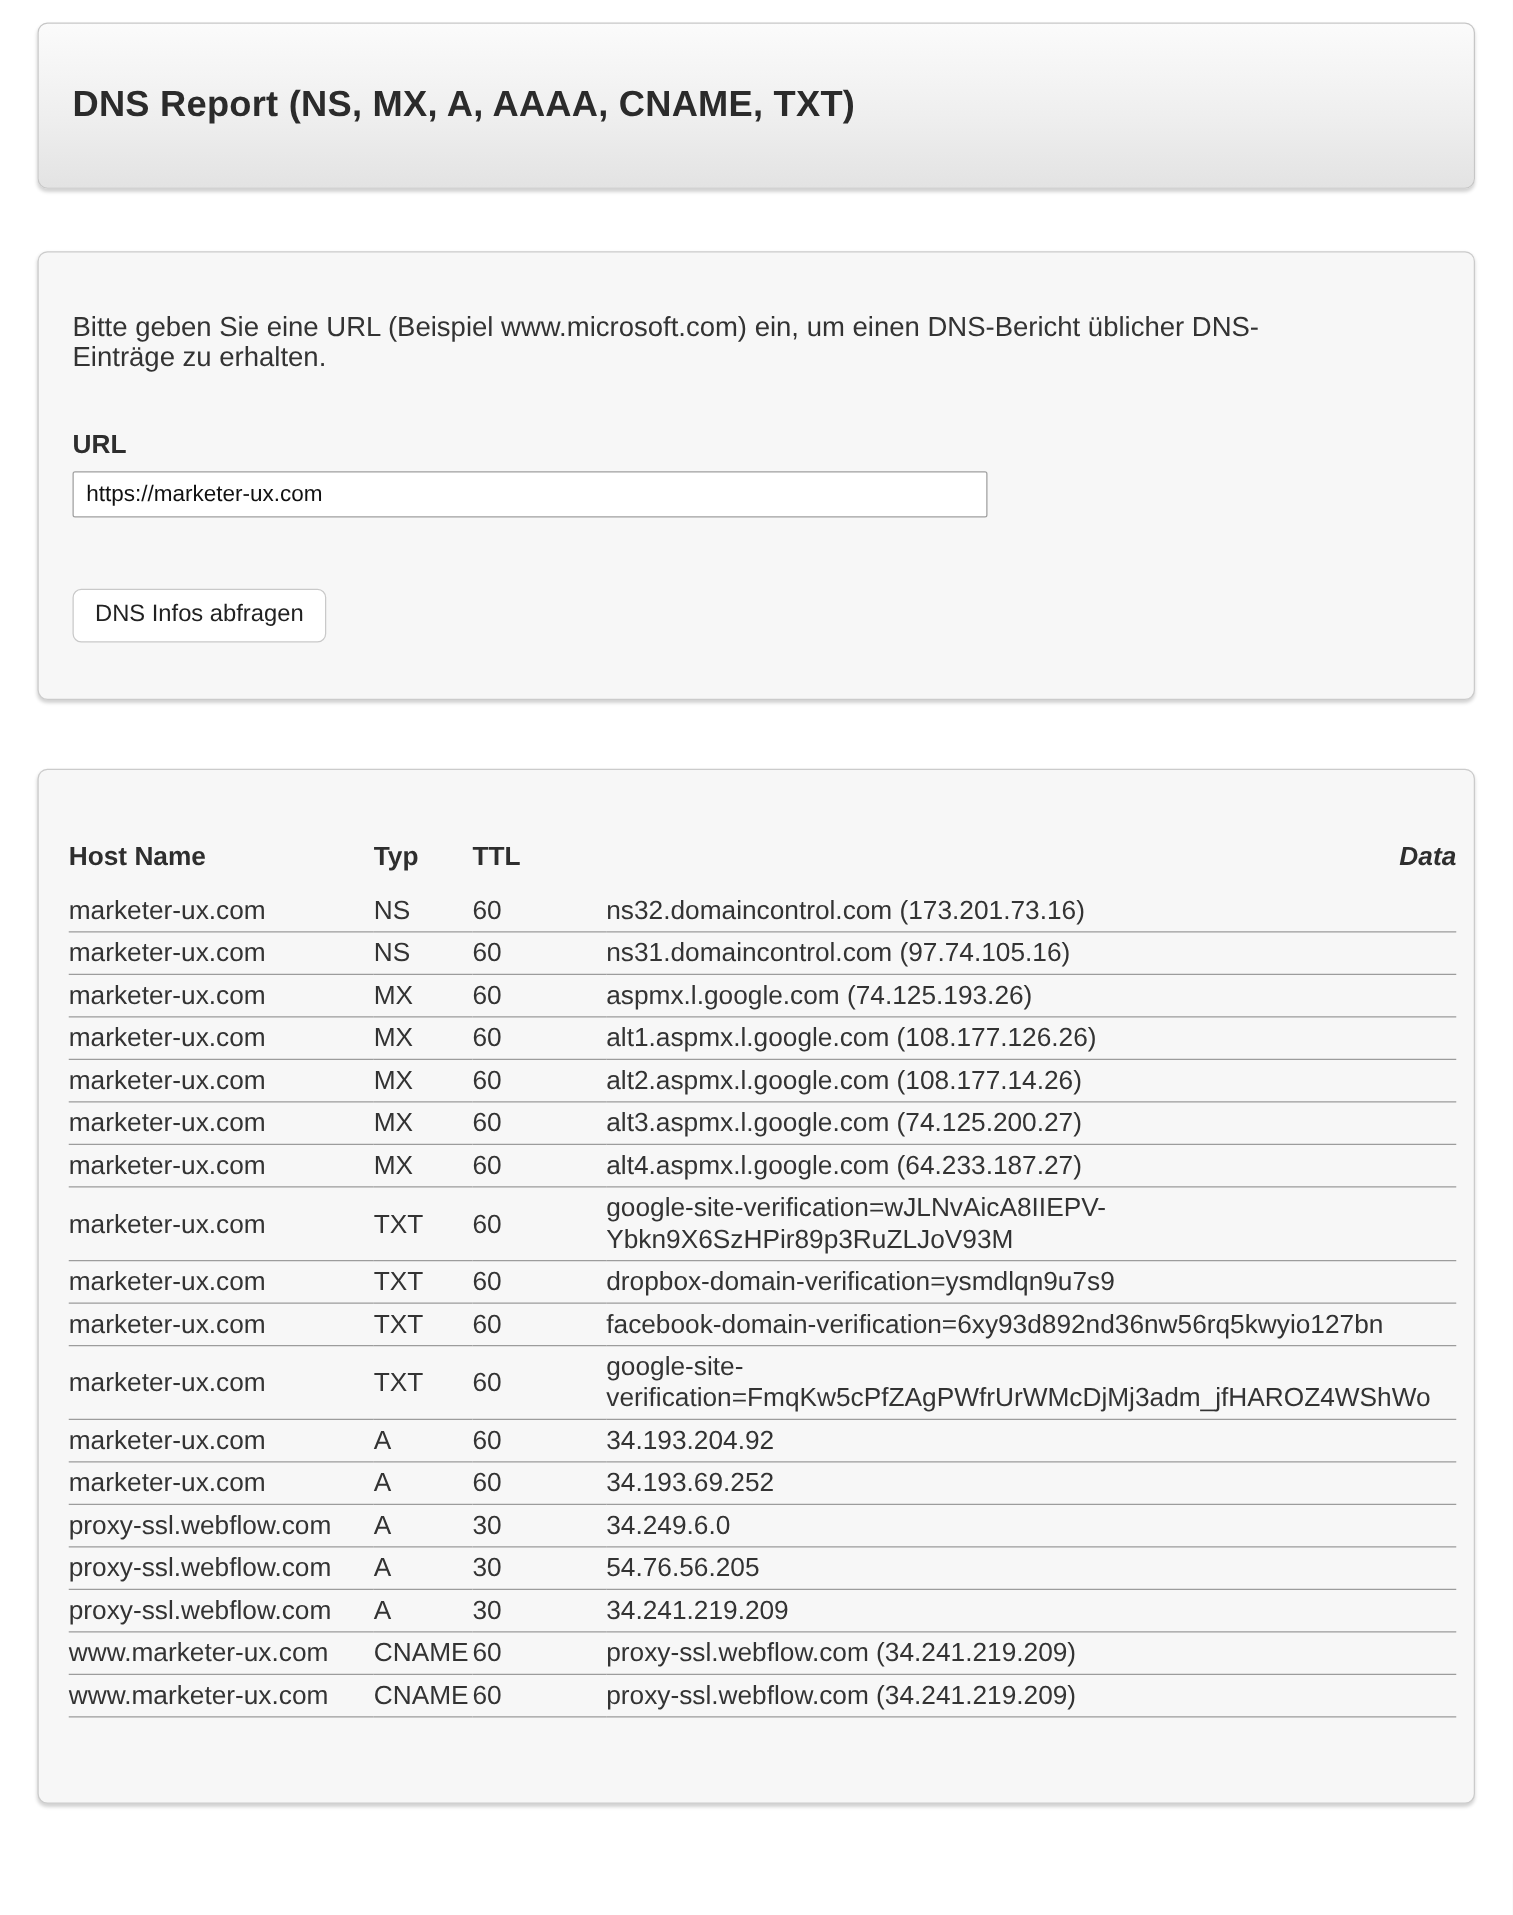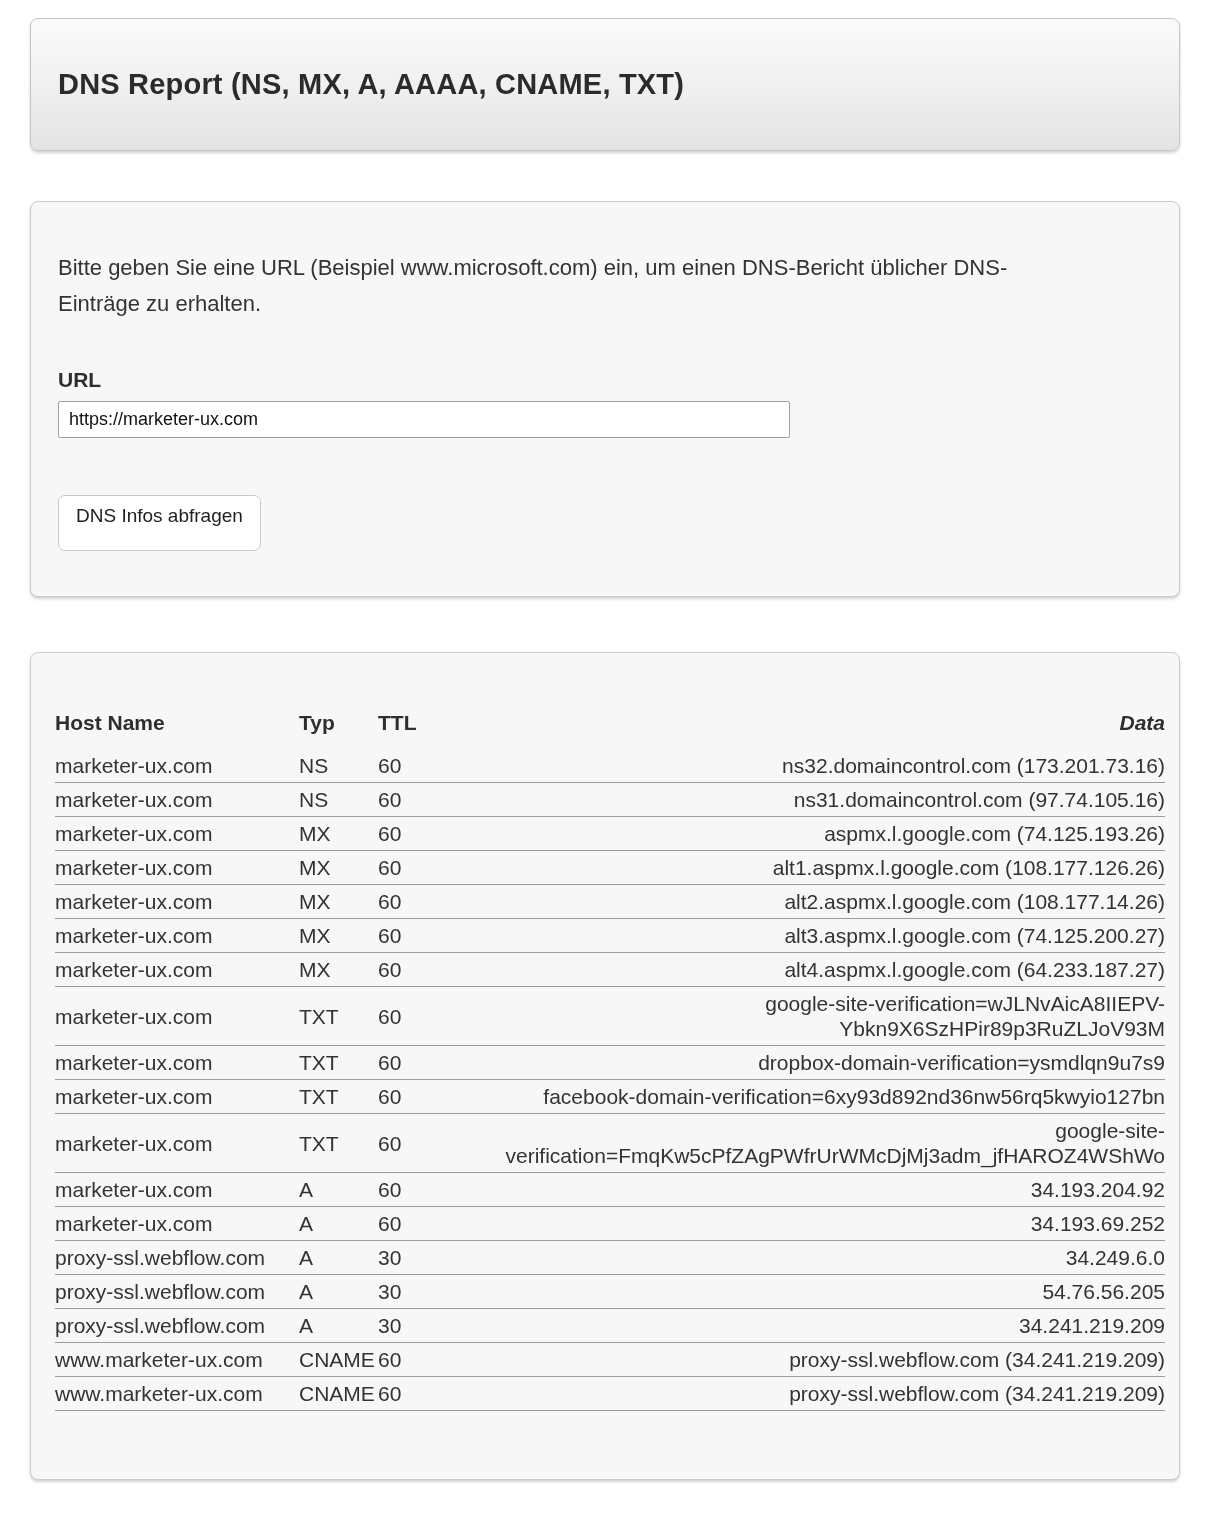--- a/index.html
+++ b/index.html
@@ -37,21 +37,21 @@
     letter-spacing: 0.2px;
   }
   
   .form-card {
     margin-top: 50px;
     padding: 48px 27px 45px 27px;
   }
   .instructions {
     margin: 0;
     font-size: 22px;
-    line-height: 36px;
+    line-height: 24px;
     max-width: 980px;
     color: #333333;
   }
   .url-label {
     display: block;
     margin-top: 46px;
     font-size: 21px;
     font-weight: bold;
     color: #2e2e2e;
   }
@@ -70,21 +70,21 @@
   }
   .query-button {
     margin-top: 57px;
     display: inline-block;
     font-family: "Liberation Sans", sans-serif;
     font-size: 19px;
     color: #222222;
     background: #ffffff;
     border: 1px solid #c9c9c9;
     border-radius: 7px;
-    padding: 9px 17px 23px 17px;
+    padding: 9px 17px 10px 17px;
     cursor: pointer;
   }
   
   .table-card {
     margin-top: 55px;
     margin-bottom: 48px;
     padding: 58px 18px 68px 24px;
   }
   table.dns {
     width: 1110px;
@@ -100,21 +100,21 @@
     padding: 0 0 14px 0;
   }
   table.dns th.num { text-align: right; font-style: italic; }
   table.dns td {
     padding: 4px 0;
     border-bottom: 1px solid #9c9c9c;
     vertical-align: middle;
     line-height: 25px;
   }
   td.host, th.host { padding-right: 22px; overflow-wrap: break-word; }
-  td.data, th.data { text-align: right; overflow-wrap: break-word; }
+  td.data, th.data { overflow-wrap: break-word; }
 </style>
 </head>
 <body>
 
 <div class="card title-card">
   <h1>DNS Report (NS, MX, A, AAAA, CNAME, TXT)</h1>
 </div>
 
 <div class="card form-card">
   <p class="instructions">Bitte geben Sie eine URL (Beispiel www.microsoft.com) ein, um einen DNS-Bericht üblicher DNS-Einträge zu erhalten.</p>

